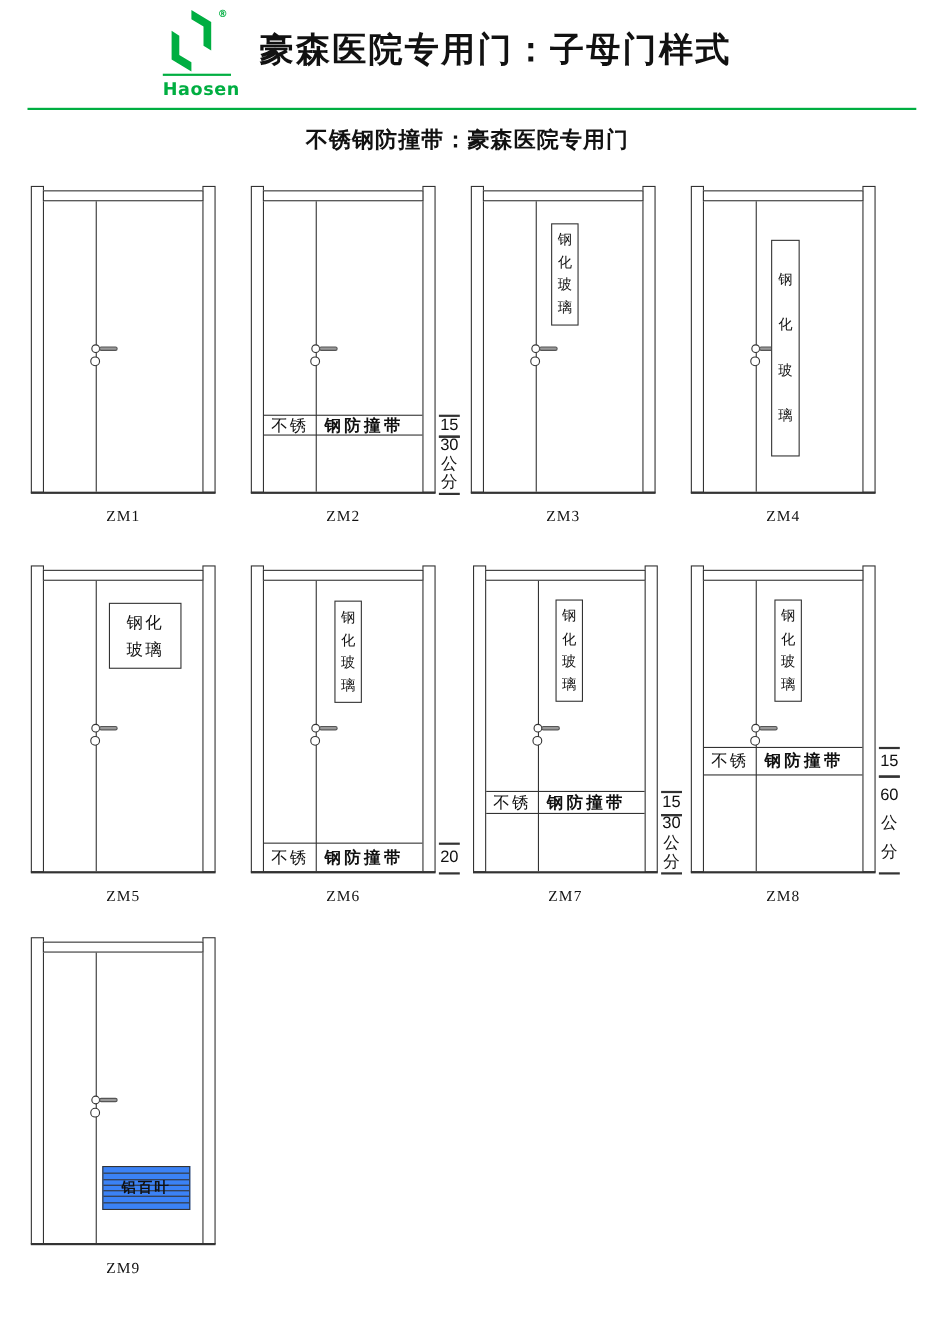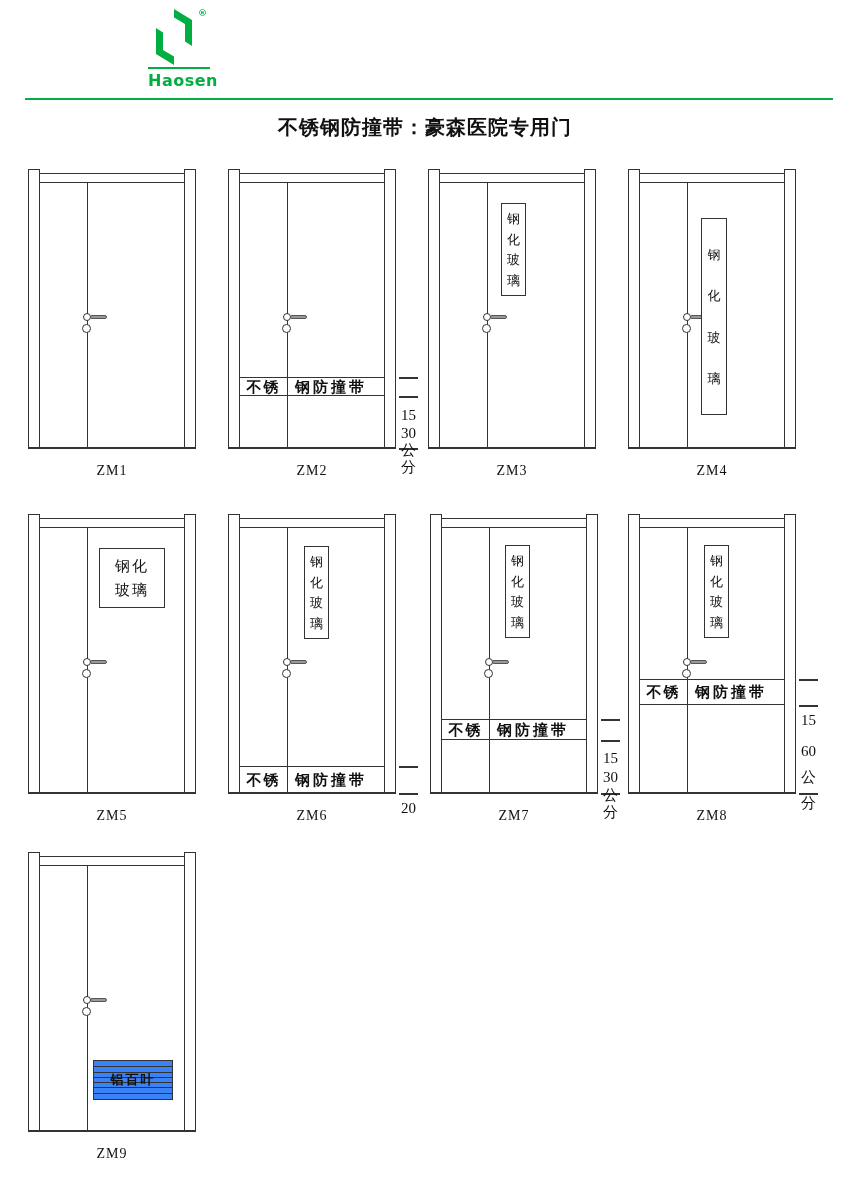--- a/index.html
+++ b/index.html
@@ -38,47 +38,48 @@
               font-family:"Liberation Serif","DejaVu Serif",serif;font-size:14px;letter-spacing:1px;}
 
   
   .glass{position:absolute;border:1.5px solid #333;box-sizing:border-box;background:#fff;
          display:flex;flex-direction:column;align-items:center;justify-content:space-evenly;
          font-size:13px;line-height:1;}
   .glass.lines{font-size:15px;letter-spacing:2px;line-height:24px;justify-content:center;}
   .strip{position:absolute;left:12px;right:12px;border-top:1.5px solid #333;
          border-bottom:1.5px solid #333;box-sizing:border-box;}
   .strip .lt{position:absolute;left:0;width:47px;top:50%;transform:translateY(-50%);
-             text-align:center;font-size:15px;font-weight:bold;letter-spacing:2px;}
+             text-align:center;font-size:15px;font-weight:normal;letter-spacing:2px;}
   .strip .rt{position:absolute;left:55px;top:50%;transform:translateY(-50%);
              font-size:15px;font-weight:bold;letter-spacing:3px;white-space:nowrap;}
   .louver{position:absolute;border:1.5px solid #333;box-sizing:border-box;background:#3b82f6;}
   .slat{position:absolute;left:0;right:0;height:1px;background:#333;}
   .louver-text{position:absolute;left:0;right:0;top:50%;transform:translateY(-50%);
                text-align:center;font-size:13px;font-weight:bold;letter-spacing:2px;}
   .tick{position:absolute;left:171px;width:19px;height:1.5px;background:#333;}
   .dim-text{position:absolute;left:170px;width:21px;display:flex;flex-direction:column;
             align-items:center;justify-content:space-evenly;
-            font-family:Liberation Serif, serif;font-size:15px;line-height:1.05;margin-top:29px;}
+            font-family:Liberation Sans, sans-serif;font-size:15px;line-height:1.05;}
 </style>
 </head>
 <body>
 
 <div id="canvas">
 
   <div class="logo-box">
     <svg class="logo-svg" width="44" height="58" viewBox="0 0 44 58">
       <path d="M22,1 L40,12 L40,38 L33,33.5 L33,16 L22,9.5 Z" fill="#00AE41"></path>
       <path d="M22,57 L4,46 L4,20 L11,24.5 L11,42 L22,48.5 Z" fill="#00AE41"></path>
     </svg>
     <span class="logo-reg">®</span>
     <div class="logo-line"></div>
     <div class="logo-text">Haosen</div>
   </div>
 
+  <div class="page-title">豪森医院专用门：子母门样式</div>
   <div class="green-divider"></div>
   <div class="page-subtitle">不锈钢防撞带：豪森医院专用门</div>
 
   <div id="doors-layer">
       <div class="door" style="left: 28px; top: 169px;">
     <div class="post left"></div>
     <div class="post right"></div>
     <div class="rail"></div>
     <div class="division"></div>
     <div class="threshold"></div>

